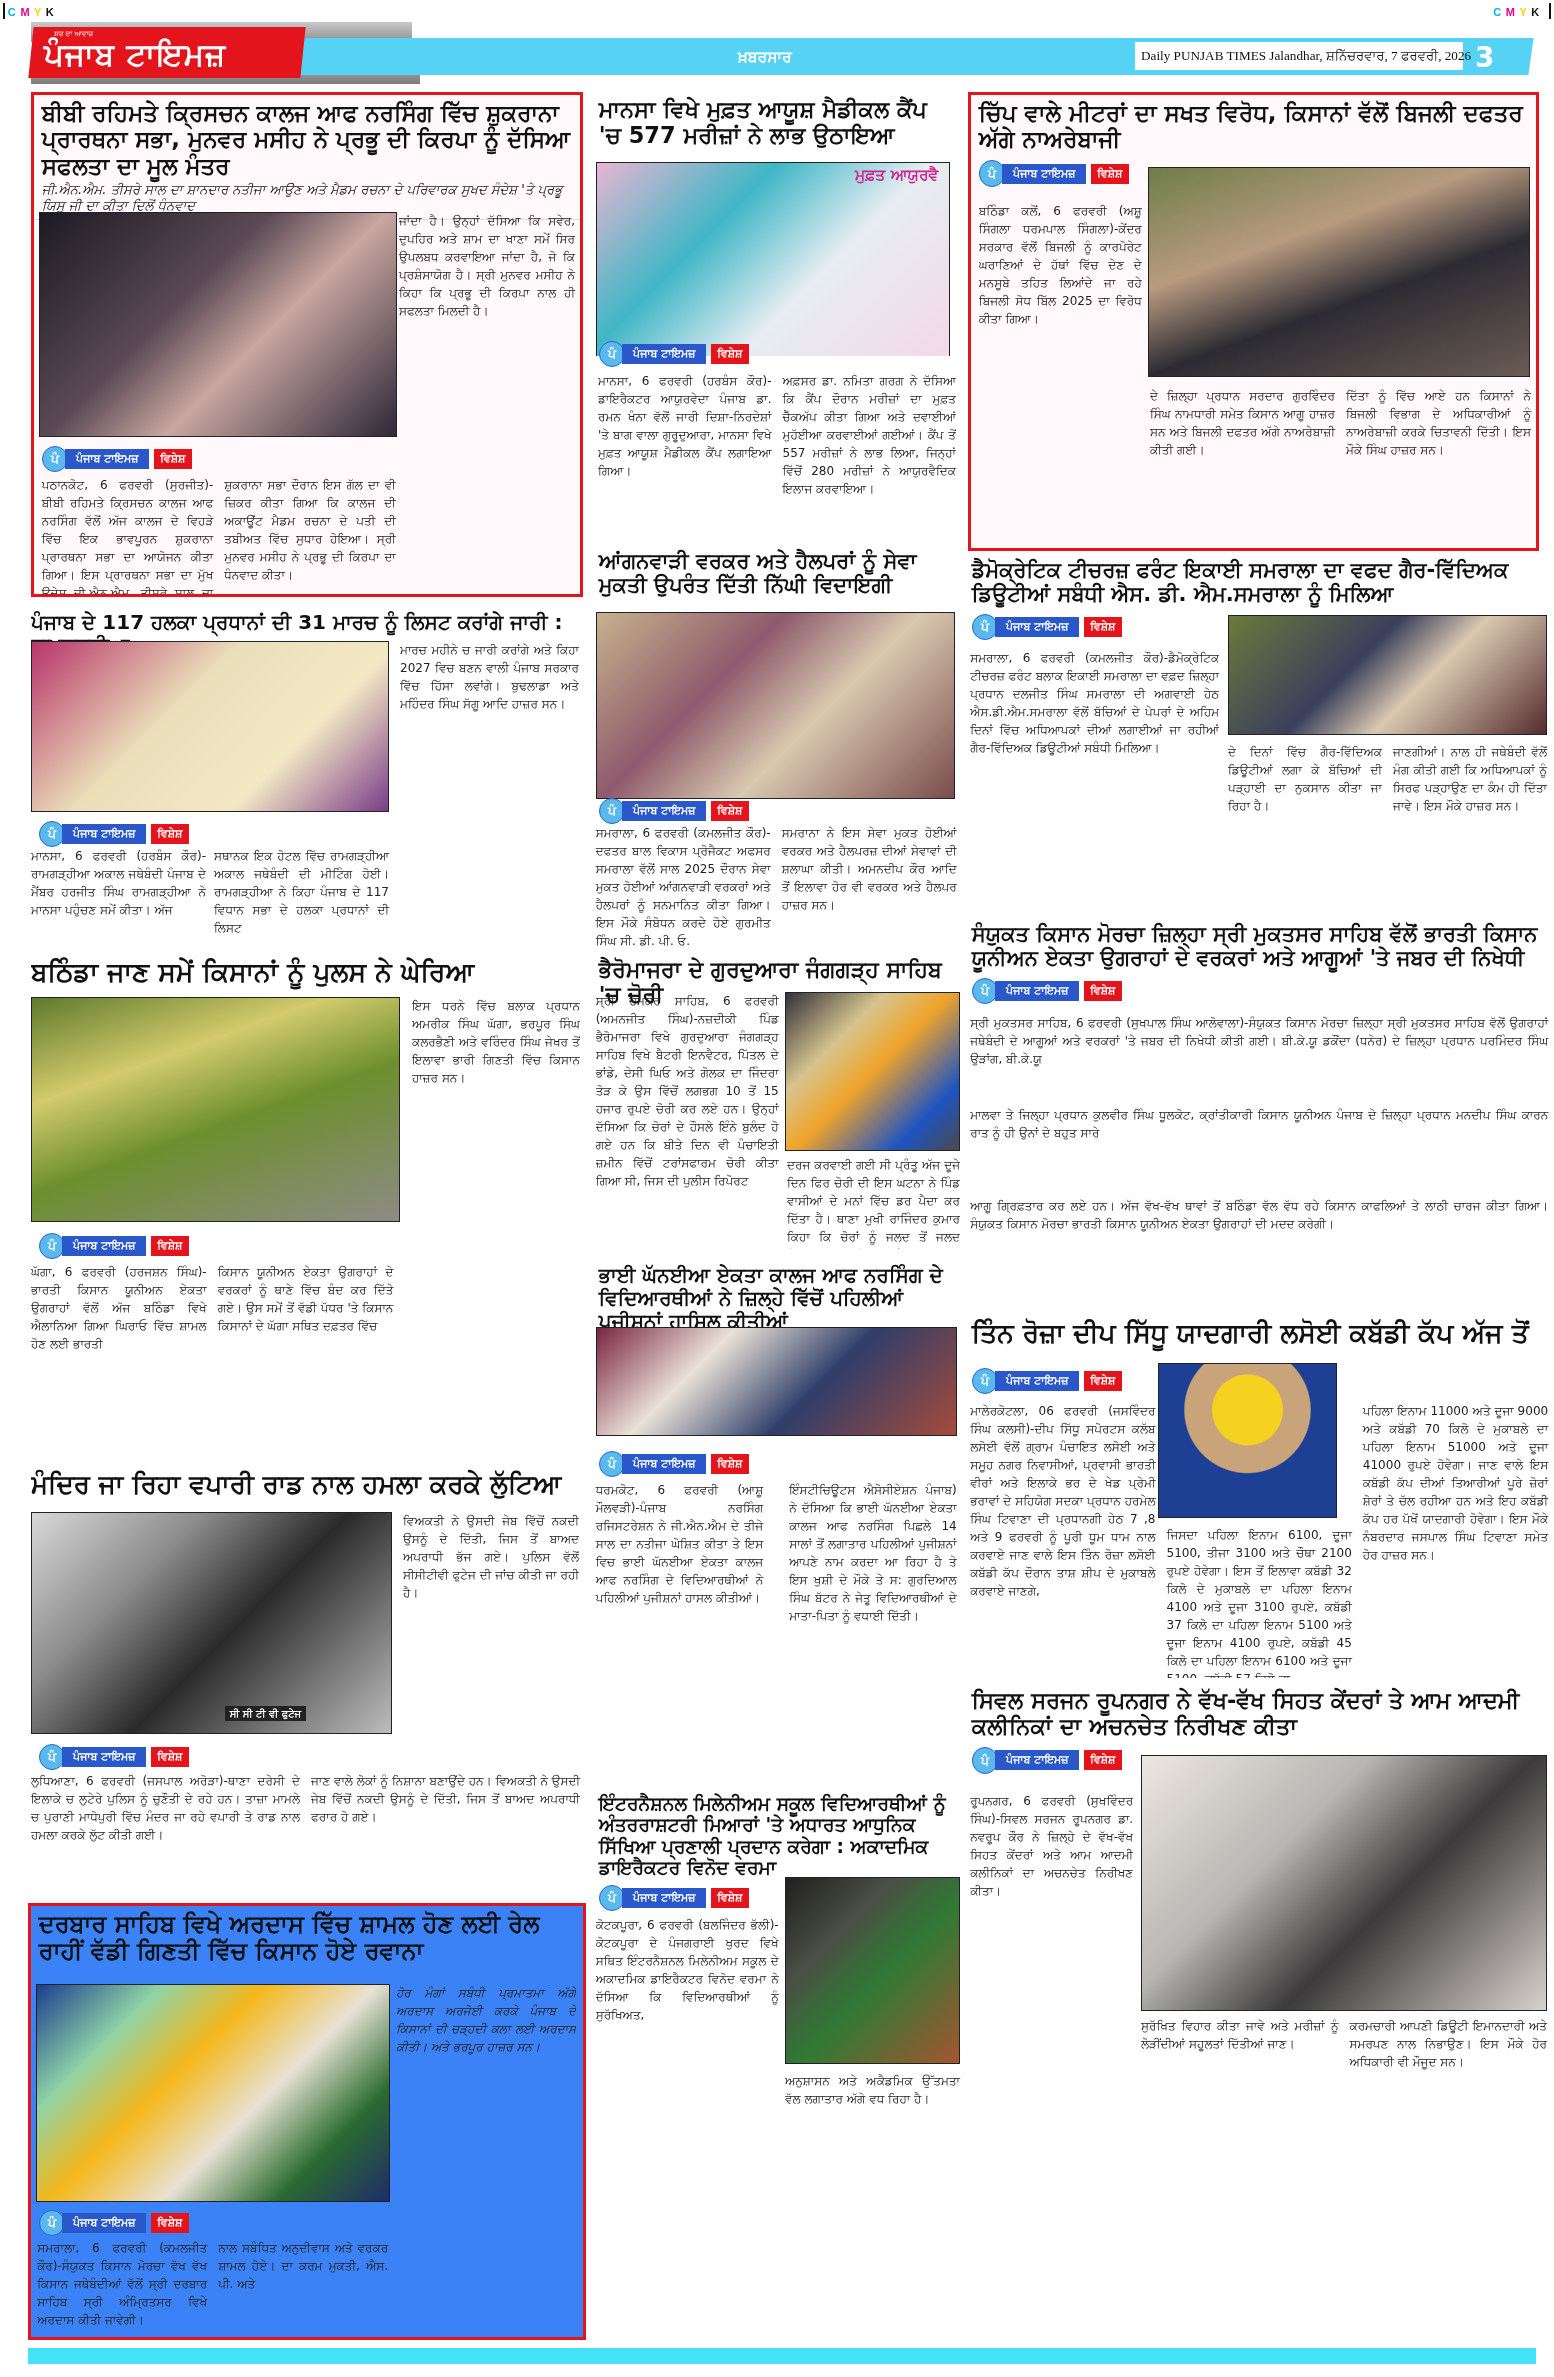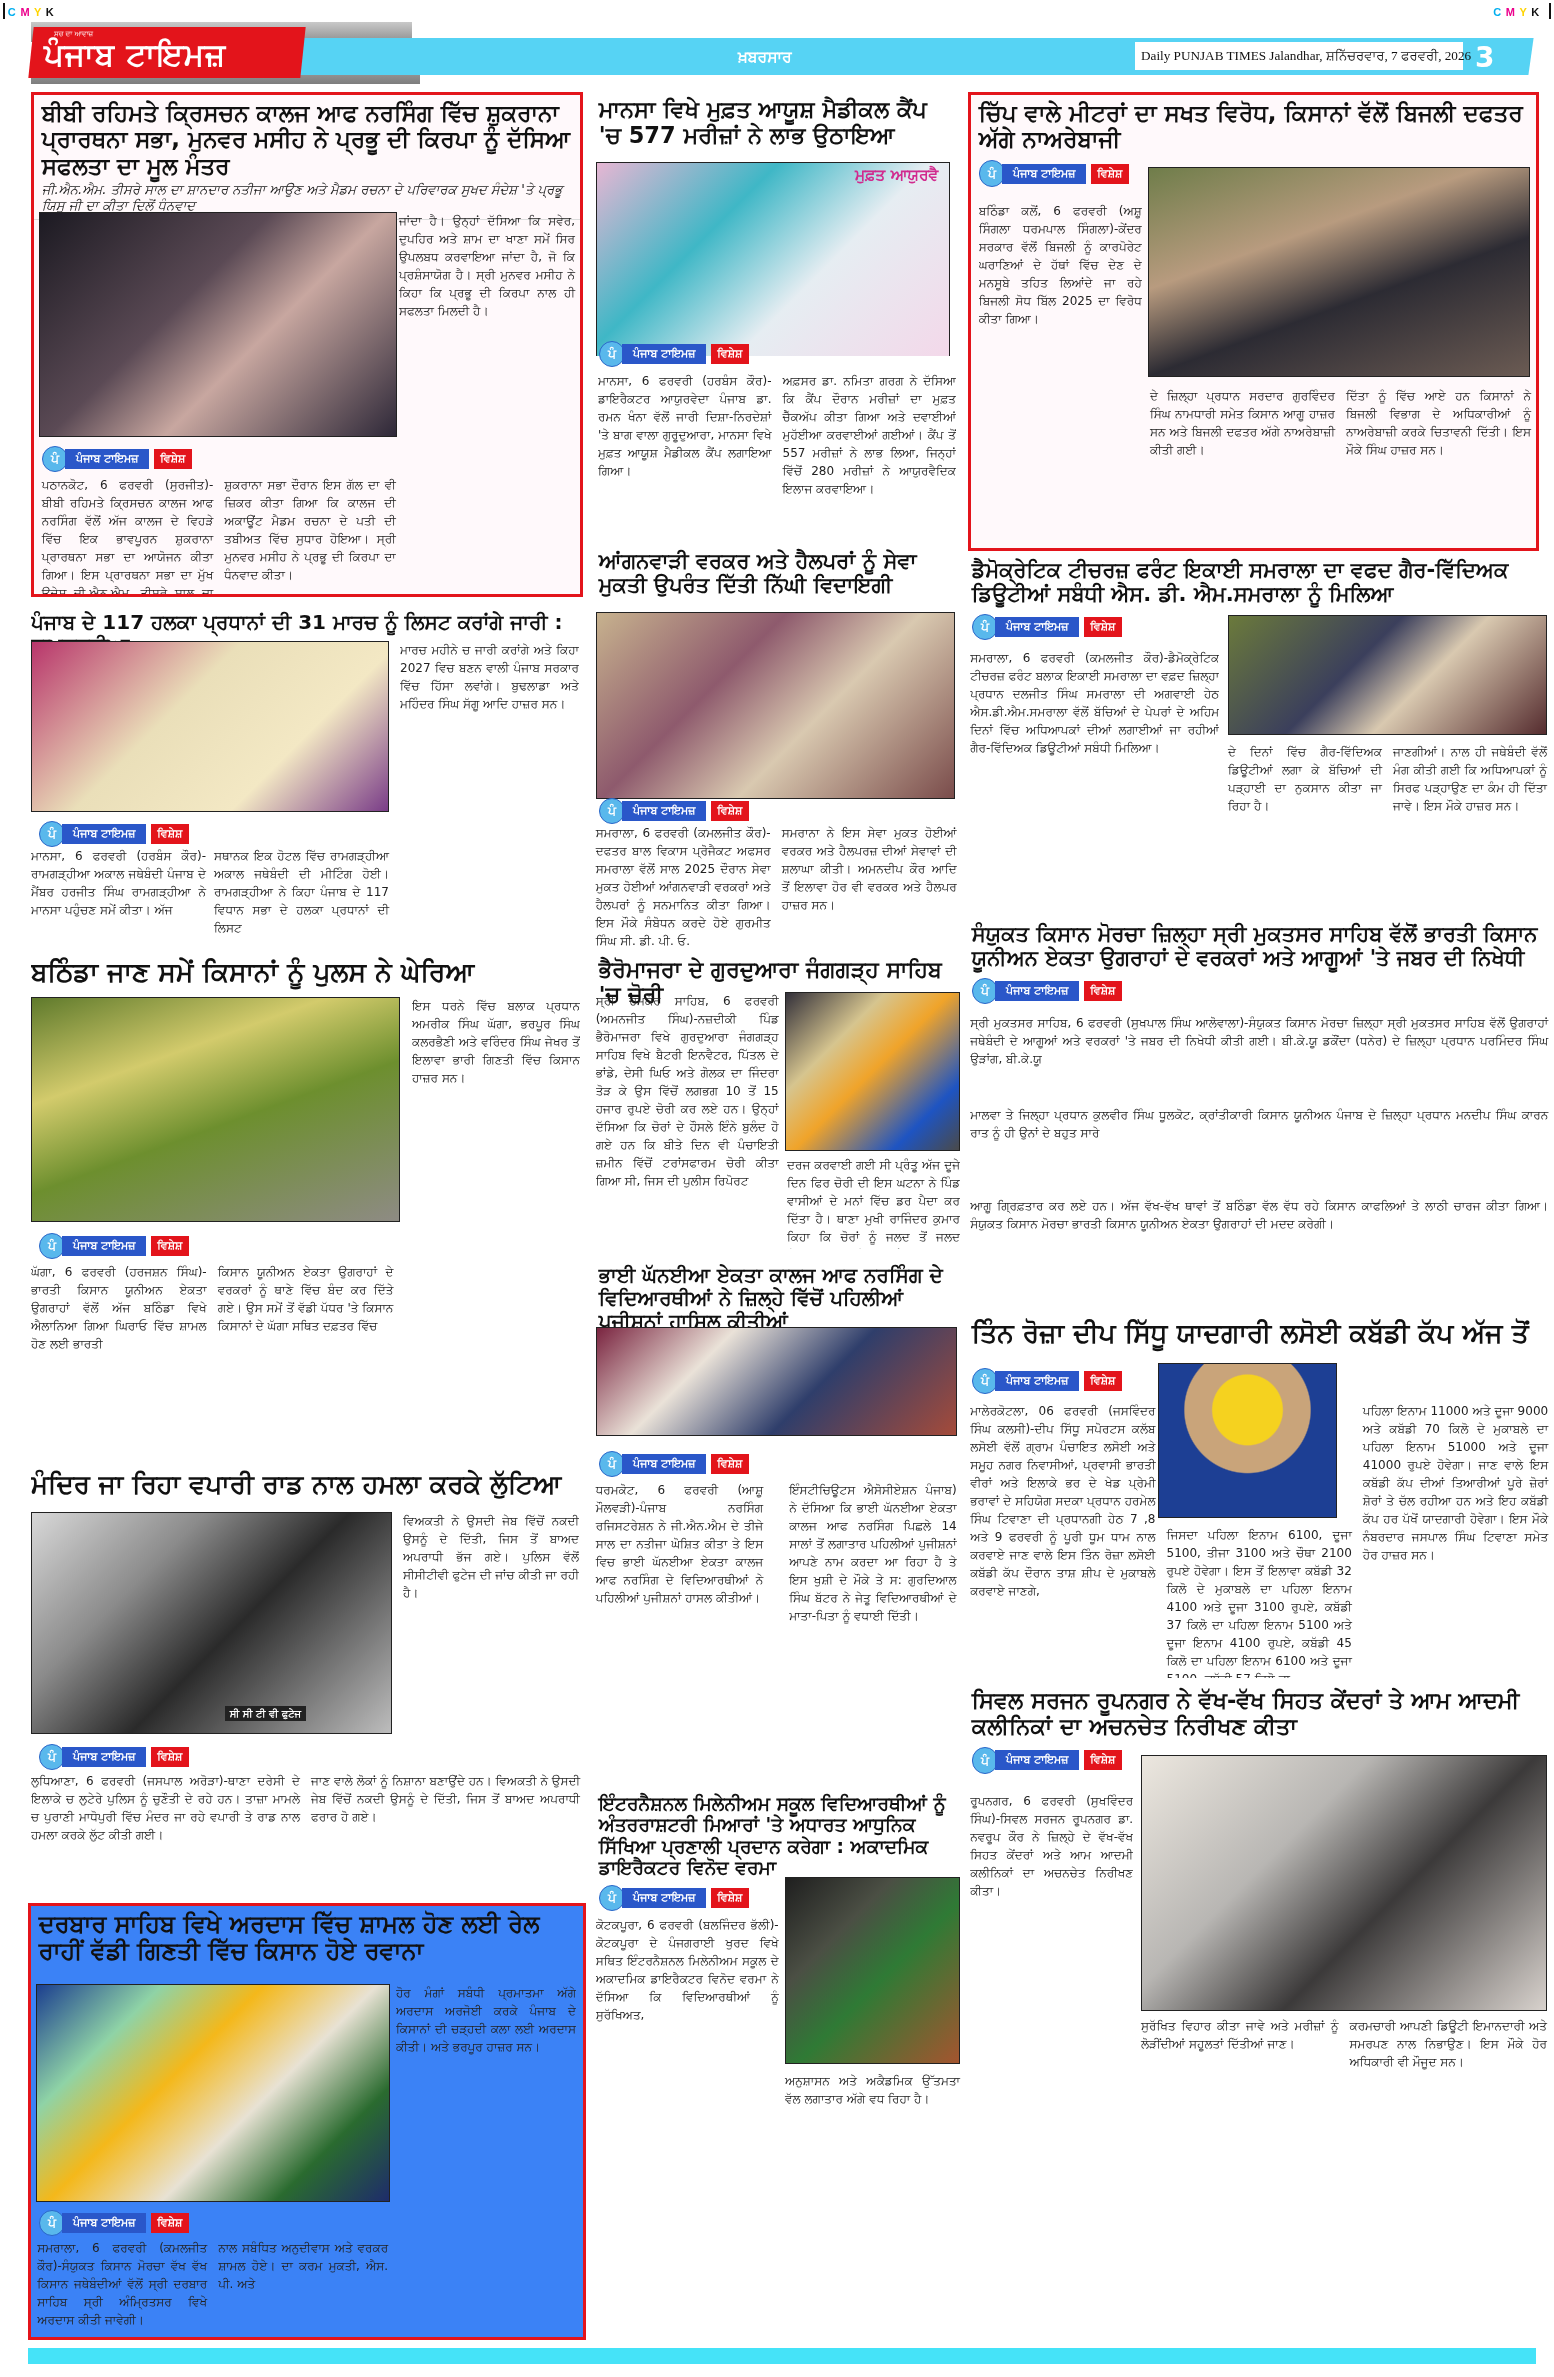--- a/index.html
+++ b/index.html
@@ -273,21 +273,21 @@
   <div class="photo" style="left:194px; top:89px; width:175px; height:187px; background:linear-gradient(135deg,#1f1f1f 0%,#4b4f44 30%,#2f7a35 55%,#a4552f 100%);"></div>
   <div class="col" style="position:absolute; left:4.7px; top:128px; width:183px; height:420px; overflow:hidden;">ਕੋਟਕਪੂਰਾ, 6 ਫਰਵਰੀ (ਬਲਜਿੰਦਰ ਭੱਲੀ)-ਕੋਟਕਪੂਰਾ ਦੇ ਪੰਜਗਰਾਈ ਖੁਰਦ ਵਿਖੇ ਸਥਿਤ ਇੰਟਰਨੈਸ਼ਨਲ ਮਿਲੇਨੀਅਮ ਸਕੂਲ ਦੇ ਅਕਾਦਮਿਕ ਡਾਇਰੈਕਟਰ ਵਿਨੋਦ ਵਰਮਾ ਨੇ ਦੱਸਿਆ ਕਿ ਵਿਦਿਆਰਥੀਆਂ ਨੂੰ ਸੁਰੱਖਿਅਤ,</div>
   <div class="cols" style="left:194px; top:284px; width:175px; height:264px;">
     <div class="col">ਅਨੁਸ਼ਾਸਨ ਅਤੇ ਅਕੈਡਮਿਕ ਉੱਤਮਤਾ ਵੱਲ ਲਗਾਤਾਰ ਅੱਗੇ ਵਧ ਰਿਹਾ ਹੈ।</div>
   </div>
 </article>
 
 <article class="art boxed cream" style="left:28px; top:1903px; width:558px; height:437px;">
   <h2 class="headline" style="font-size:24px;">ਦਰਬਾਰ ਸਾਹਿਬ ਵਿਖੇ ਅਰਦਾਸ ਵਿੱਚ ਸ਼ਾਮਲ ਹੋਣ ਲਈ ਰੇਲ ਰਾਹੀਂ ਵੱਡੀ ਗਿਣਤੀ ਵਿੱਚ ਕਿਸਾਨ ਹੋਏ ਰਵਾਨਾ</h2>
   <div class="photo" style="left:4.7px; top:78px; width:354px; height:218px; background:linear-gradient(135deg,#1b3e8f 0%,#8fd3a6 22%,#f4b81a 40%,#e8e2d4 60%,#2a6b2f 80%,#1e2c6b 100%);"></div>
-  <div class="col" style="position:absolute; left:365px; top:78px; width:180px; height:350px; overflow:hidden;">ਹੋਰ ਮੰਗਾਂ ਸਬੰਧੀ ਪ੍ਰਮਾਤਮਾ ਅੱਗੇ ਅਰਦਾਸ ਅਰਜੋਈ ਕਰਕੇ ਪੰਜਾਬ ਦੇ ਕਿਸਾਨਾਂ ਦੀ ਚੜ੍ਹਦੀ ਕਲਾ ਲਈ ਅਰਦਾਸ ਕੀਤੀ। ਅਤੇ ਭਰਪੂਰ ਹਾਜ਼ਰ ਸਨ।</div>
+  <div class="col" style="position:absolute; left:365px; top:78px; width:180px; height:350px; overflow:hidden;font-style:italic;">ਹੋਰ ਮੰਗਾਂ ਸਬੰਧੀ ਪ੍ਰਮਾਤਮਾ ਅੱਗੇ ਅਰਦਾਸ ਅਰਜੋਈ ਕਰਕੇ ਪੰਜਾਬ ਦੇ ਕਿਸਾਨਾਂ ਦੀ ਚੜ੍ਹਦੀ ਕਲਾ ਲਈ ਅਰਦਾਸ ਕੀਤੀ। ਅਤੇ ਭਰਪੂਰ ਹਾਜ਼ਰ ਸਨ।</div>
   <div class="byline-badge" style="position:absolute; left:0; top:299px;">
     <span class="badge-logo">ਪੰ</span>
     <span class="badge-name">ਪੰਜਾਬ ਟਾਇਮਜ਼</span>
     <span class="badge-special">ਵਿਸ਼ੇਸ਼</span>
   </div>
   <div class="cols" style="left:6.2px; top:333px; width:351px; height:97px;">
     <div class="col">ਸਮਰਾਲਾ, 6 ਫਰਵਰੀ (ਕਮਲਜੀਤ ਕੌਰ)-ਸੰਯੁਕਤ ਕਿਸਾਨ ਮੋਰਚਾ ਵੱਖ ਵੱਖ ਕਿਸਾਨ ਜਥੇਬੰਦੀਆਂ ਵੱਲੋਂ ਸ੍ਰੀ ਦਰਬਾਰ ਸਾਹਿਬ ਸ੍ਰੀ ਅੰਮ੍ਰਿਤਸਰ ਵਿਖੇ ਅਰਦਾਸ ਕੀਤੀ ਜਾਵੇਗੀ।</div>
     <div class="col">ਨਾਲ ਸਬੰਧਿਤ ਅਨੁਦੀਵਾਸ ਅਤੇ ਵਰਕਰ ਸ਼ਾਮਲ ਹੋਏ। ਦਾ ਕਰਮ ਮੁਕਤੀ, ਐਸ. ਪੀ. ਅਤੇ</div>
   </div>
 </article>

